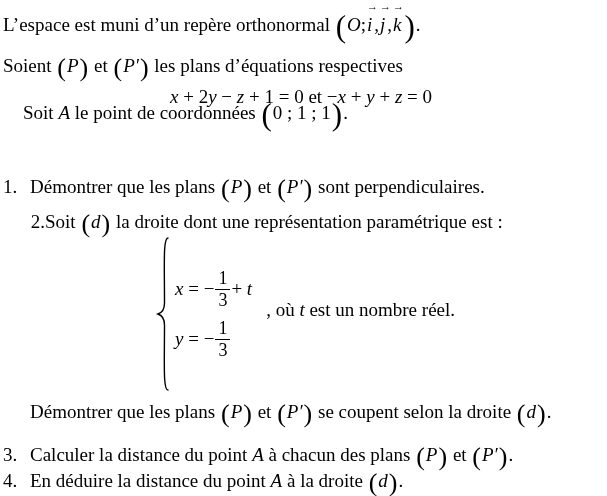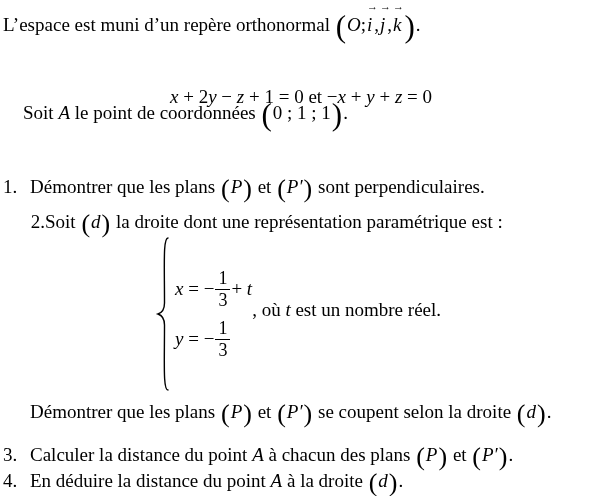--- a/index.html
+++ b/index.html
@@ -86,32 +86,34 @@
     display: inline-flex;
     flex-direction: column;
     align-items: center;
     line-height: 1.12;
     font-size: 18px;
     margin: 0 1px;
   }
   .frac-num { padding: 0 3px; }
   .frac-den { border-top: 1.3px solid #000; padding: 0 3px; }
   .sys-note {
+    margin-left: 14px;
     white-space: nowrap;
     align-self: center;
     transform: translateY(-4px);
   }
 </style>
 </head>
 <body>
 
 <div class="page">
 
   <div class="line" style="left:3px; top:10px;"><span class="seg-rm">L’espace est muni d’un repère orthonormal </span><span class="seg-parenlg">(</span><span class="seg-it">O</span><span class="seg-rm">;</span><span class="seg-vec"><span class="vec-arrow">→</span><span>i</span></span><span class="seg-rm">,</span><span class="seg-vec"><span class="vec-arrow">→</span><span>j</span></span><span class="seg-rm">,</span><span class="seg-vec"><span class="vec-arrow">→</span><span>k</span></span><span class="seg-parenlg">)</span><span class="seg-rm">.</span></div>
 
+  <div class="line" style="left:3px; top:51px;"><span class="seg-rm">Soient </span><span class="seg-paren">(</span><span class="seg-it">P</span><span class="seg-paren">)</span><span class="seg-rm"> et </span><span class="seg-paren">(</span><span class="seg-it">P′</span><span class="seg-paren">)</span><span class="seg-rm"> les plans d’équations respectives</span></div>
 
   <div class="line" style="left:170px; top:82px;"><span class="seg-it">x</span><span class="seg-rm"> + 2</span><span class="seg-it">y</span><span class="seg-rm"> − </span><span class="seg-it">z</span><span class="seg-rm"> + 1 = 0  et  −</span><span class="seg-it">x</span><span class="seg-rm"> + </span><span class="seg-it">y</span><span class="seg-rm"> + </span><span class="seg-it">z</span><span class="seg-rm"> = 0</span></div>
 
   <div class="line" style="left:3px; top:98px;margin-left:20px;"><span class="seg-rm">Soit </span><span class="seg-it">A</span><span class="seg-rm"> le point de coordonnées </span><span class="seg-parenlg">(</span><span class="seg-rm">0 ; 1 ; 1</span><span class="seg-parenlg">)</span><span class="seg-rm">.</span></div>
 
   <div class="line" style="left:3px; top:172px;">
     <span class="item-num">1.</span><span><span class="seg-rm">Démontrer que les plans </span><span class="seg-paren">(</span><span class="seg-it">P</span><span class="seg-paren">)</span><span class="seg-rm"> et </span><span class="seg-paren">(</span><span class="seg-it">P′</span><span class="seg-paren">)</span><span class="seg-rm"> sont perpendiculaires.</span></span>
   </div>
 
   <div class="line" style="left:18px; top:207px;text-align:right;">

